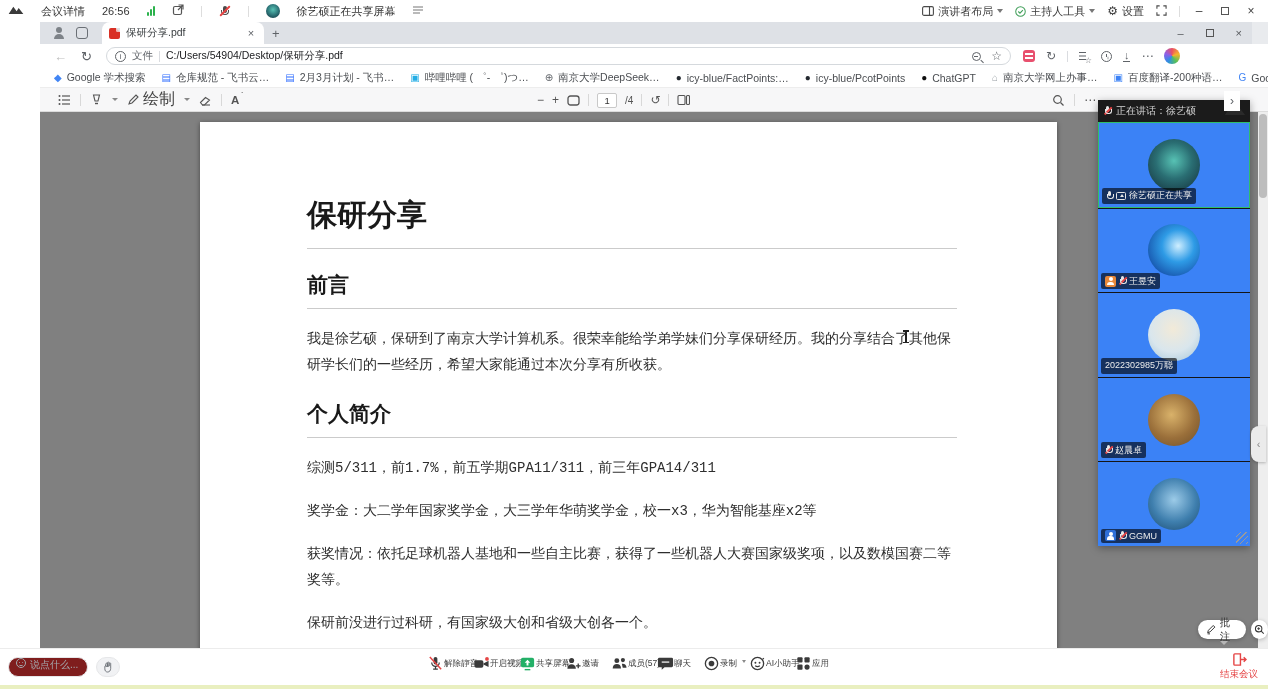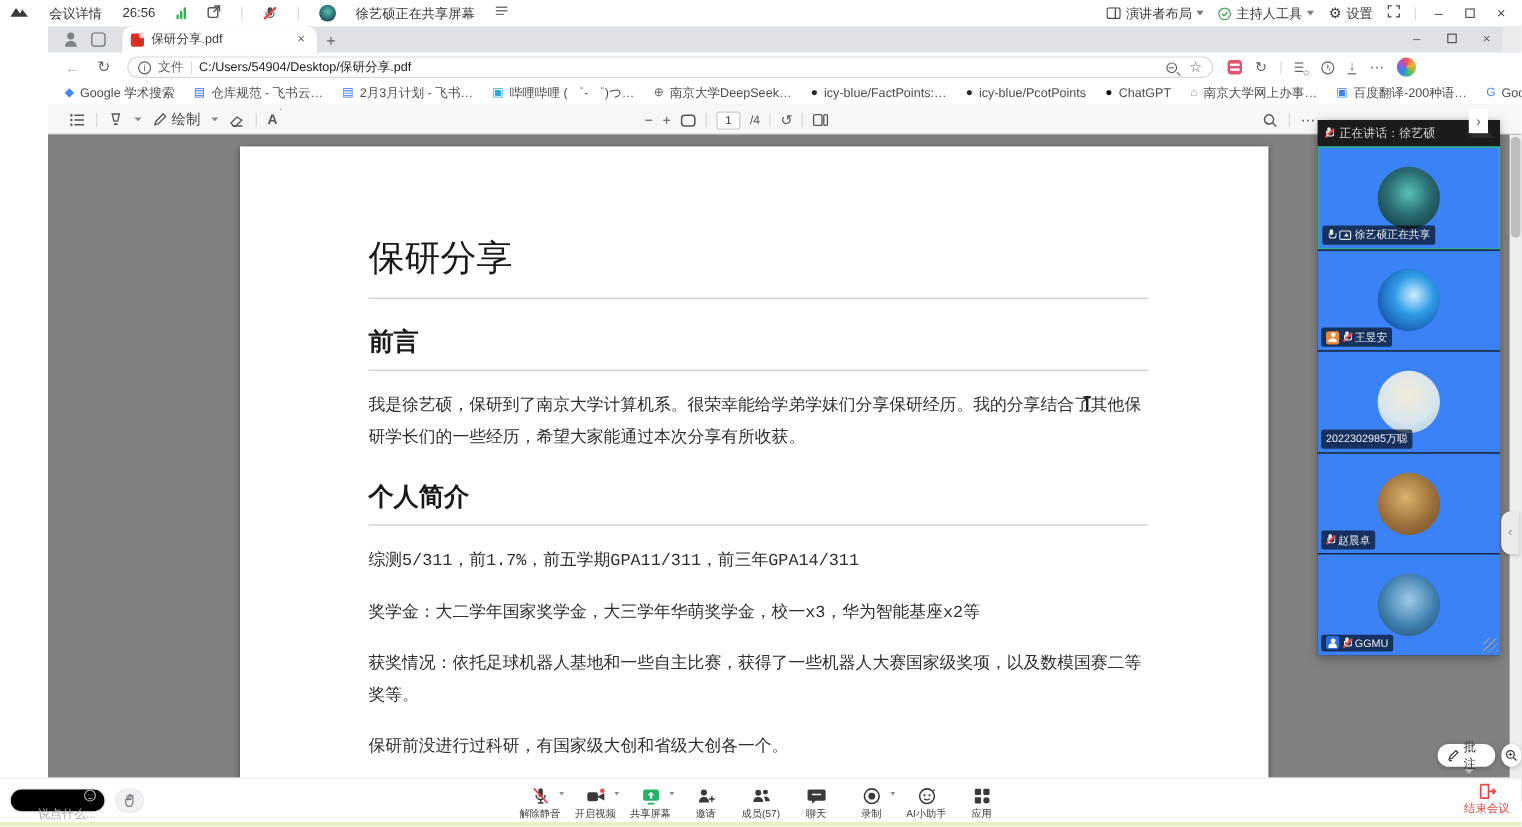--- a/index.html
+++ b/index.html
@@ -93,21 +93,21 @@
   .mini-caret { width:0; height:0; border-left:3px solid transparent; border-right:3px solid transparent; border-top:3.5px solid #888; }
   .read-aloud { font-size:11.5px; font-weight:bold; color:#555; position:relative; }
   .read-aloud i { position:absolute; right:-4px; top:-3px; font-style:normal; font-size:7px; }
 
   .canvas { position:relative; height:556px; background:#808080; overflow:hidden; }
   .pdf-scroll { position:absolute; right:0; top:0; bottom:0; width:10px; background:#eeeeee; }
   .pdf-scroll .thumb { position:absolute; left:1px; top:2px; width:8px; height:84px; background:#bdbdbd; border-radius:4px; }
   .page { position:absolute; left:160px; top:10px; width:857px; height:640px; background:#fff;
     box-shadow:0 1px 5px rgba(0,0,0,.45); padding:73px 100px 0 107px; }
 
-  .doc h1 { font-size:30px; font-weight:normal; color:#191919; padding-bottom:12px; border-bottom:1px solid #cbcbcb; }
+  .doc h1 { font-size:30px; font-weight:bold; color:#191919; padding-bottom:12px; border-bottom:1px solid #cbcbcb; }
   .doc h2 { font-size:21px; font-weight:bold; color:#191919; margin-top:22px; padding-bottom:9px; border-bottom:1px solid #cbcbcb; }
   .doc p { font-size:14px; color:#2e2e2e; line-height:26px; margin-top:17px;font-family:Liberation Mono, monospace; }
   .doc h3 { font-size:15px; font-weight:bold; color:#191919; margin-top:24px; }
   .ibeam { position:absolute; left:865px; top:219px; width:1.5px; height:11px; background:#222; }
   .ibeam::before,.ibeam::after { content:""; position:absolute; left:-2.2px; width:6px; height:1.5px; background:#222; }
   .ibeam::before{ top:-1px; } .ibeam::after{ bottom:-1px; }
 
   
   .panel { position:absolute; left:1098px; top:100px; width:152px; height:446px; background:#1b1b1b;
     display:flex; flex-direction:column; box-shadow:0 2px 8px rgba(0,0,0,.35); }
@@ -140,29 +140,29 @@
   .annotate { position:absolute; left:1198px; top:620px; display:flex; align-items:center; gap:5px; }
   .anno-pill { height:19px; background:#fff; border-radius:10px; box-shadow:0 1px 4px rgba(0,0,0,.25);
     display:flex; align-items:center; gap:4px; padding:0 8px; font-size:10.5px; color:#333; }
   .anno-zoom { width:19px; height:19px; background:#fff; border-radius:50%; box-shadow:0 1px 4px rgba(0,0,0,.25);
     display:flex; align-items:center; justify-content:center; }
   .anno-caret { position:absolute; left:22px; top:21px; width:0; height:0;
     border-left:4px solid transparent; border-right:4px solid transparent; border-top:4px solid #b5b5b5; }
 
   
   .meet-bottombar { position:absolute; left:0; bottom:4px; width:1268px; height:37px; background:#fff; border-top:1px solid #ececec; }
-  .chat-pill { position:absolute; left:8px; top:8px; width:80px; height:20px; background:#000000; border:1px solid #e6e7e9;
-    border-radius:10px; display:flex; align-items:flex-end; gap:4px; padding:0 7px; color:#a4a8ad; font-size:10px;flex-direction:column; }
+  .chat-pill { position:absolute; left:8px; top:8px; width:80px; height:20px; background:#7f1d1d; border:1px solid #e6e7e9;
+    border-radius:10px; display:flex; align-items:flex-start; gap:4px; padding:0 7px; color:#a4a8ad; font-size:10px; }
   .smiley { width:10px; height:10px; border:1px solid #a4a8ad; border-radius:50%; position:relative; flex:none; }
   .smiley::before { content:""; position:absolute; left:2px; top:2.5px; width:1.3px; height:1.3px; background:#a4a8ad; border-radius:50%; box-shadow:3.2px 0 0 #a4a8ad; }
   .smiley::after { content:""; position:absolute; left:2px; bottom:1.5px; width:4px; height:2px; border-bottom:1px solid #a4a8ad; border-radius:50%; }
   .hand-pill { position:absolute; left:96px; top:8px; width:24px; height:20px; background:#f1f2f4; border:1px solid #e6e7e9;
     border-radius:10px; display:flex; align-items:center; justify-content:center; }
   .ctrls { position:absolute; left:50%; top:1px; transform:translateX(-50%); display:flex; align-items:flex-start; }
-  .ctrl { width:46px; display:flex; flex-direction:column; align-items:center; padding-top:4px; position:relative; }
+  .ctrl { width:46px; display:flex; flex-direction:row; align-items:center; padding-top:4px; position:relative; }
   .ctrl .ico { height:18px; display:flex; align-items:center; justify-content:center; }
   .ctrl .lbl { font-size:8.5px; color:#3c3c3c; margin-top:1px; white-space:nowrap; }
   .ctrl .ccaret { position:absolute; right:3px; top:10px; width:0; height:0;
     border-left:2.8px solid transparent; border-right:2.8px solid transparent; border-top:3.5px solid #8a8a8a; }
   .end-meeting { position:absolute; right:10px; top:3px; display:flex; flex-direction:column; align-items:center; gap:1px; }
   .end-meeting .lbl { font-size:9.5px; color:#e54545; }
   .share-strip { position:absolute; left:0; bottom:0; width:1268px; height:4px; background:#e9efc0; }
 </style>
 </head>
 <body>
@@ -360,21 +360,21 @@
           <svg width="13" height="13" viewBox="0 0 13 13">
               <path d="M3.5 2h6l-1.5 6h-3z" fill="none" stroke="#555" stroke-width="1.1"></path>
               <path d="M5 10.5h3" stroke="#555" stroke-width="1.4"></path>
             </svg>
         </span>
         <span class="mini-caret"></span>
         <span style="display:flex;align-items:center;gap:4px;">
           <svg width="12" height="12" viewBox="0 0 12 12">
               <path d="M2 10l1-3 6-6 2 2-6 6z" fill="none" stroke="#555" stroke-width="1.1"></path>
             </svg>
-          <span style="font-size:12px;color:#444;">绘制</span>
+          <span style="font-size:16px;color:#444;">绘制</span>
         </span>
         <span class="mini-caret"></span>
         <span>
           <svg width="13" height="12" viewBox="0 0 13 12">
               <path d="M1.5 8.5l5-5 4 2.5-5 5h-2z" fill="none" stroke="#555" stroke-width="1.1"></path>
               <path d="M3 11h8" stroke="#555" stroke-width="1.1"></path>
             </svg>
         </span>
         <span class="pb-sep"></span>
         <span class="read-aloud"><span>A</span><i>ˊ</i></span>

